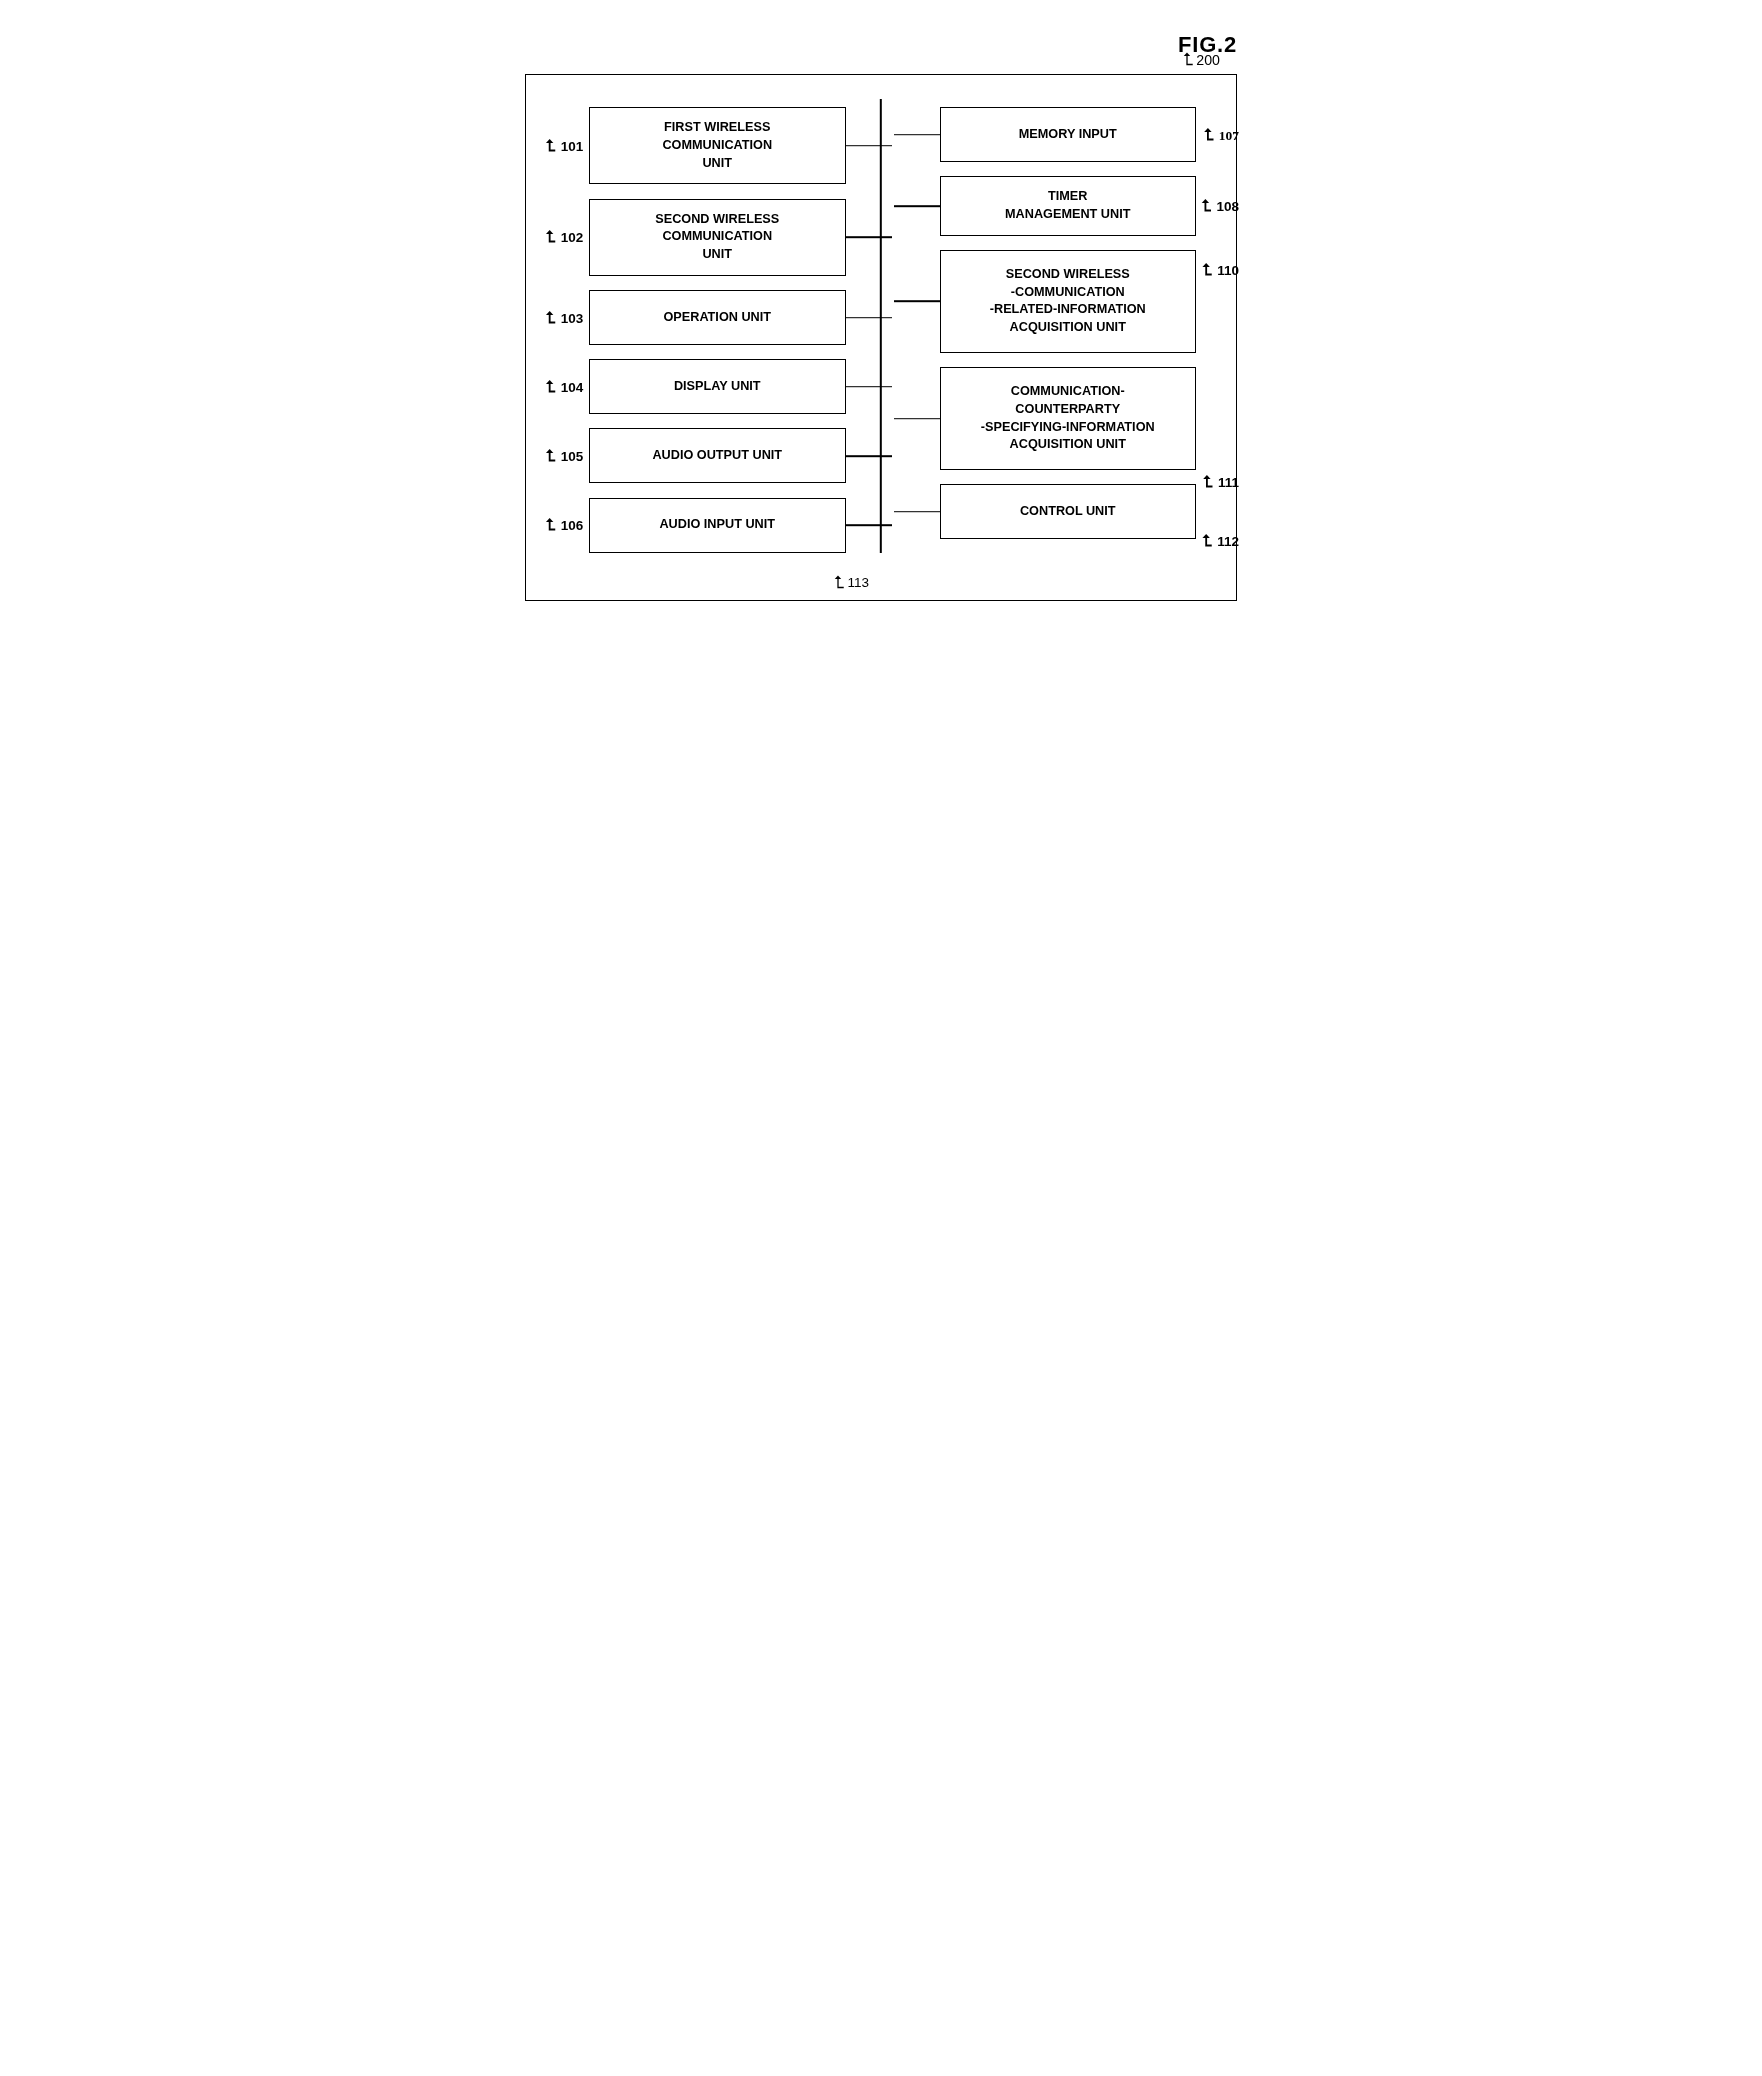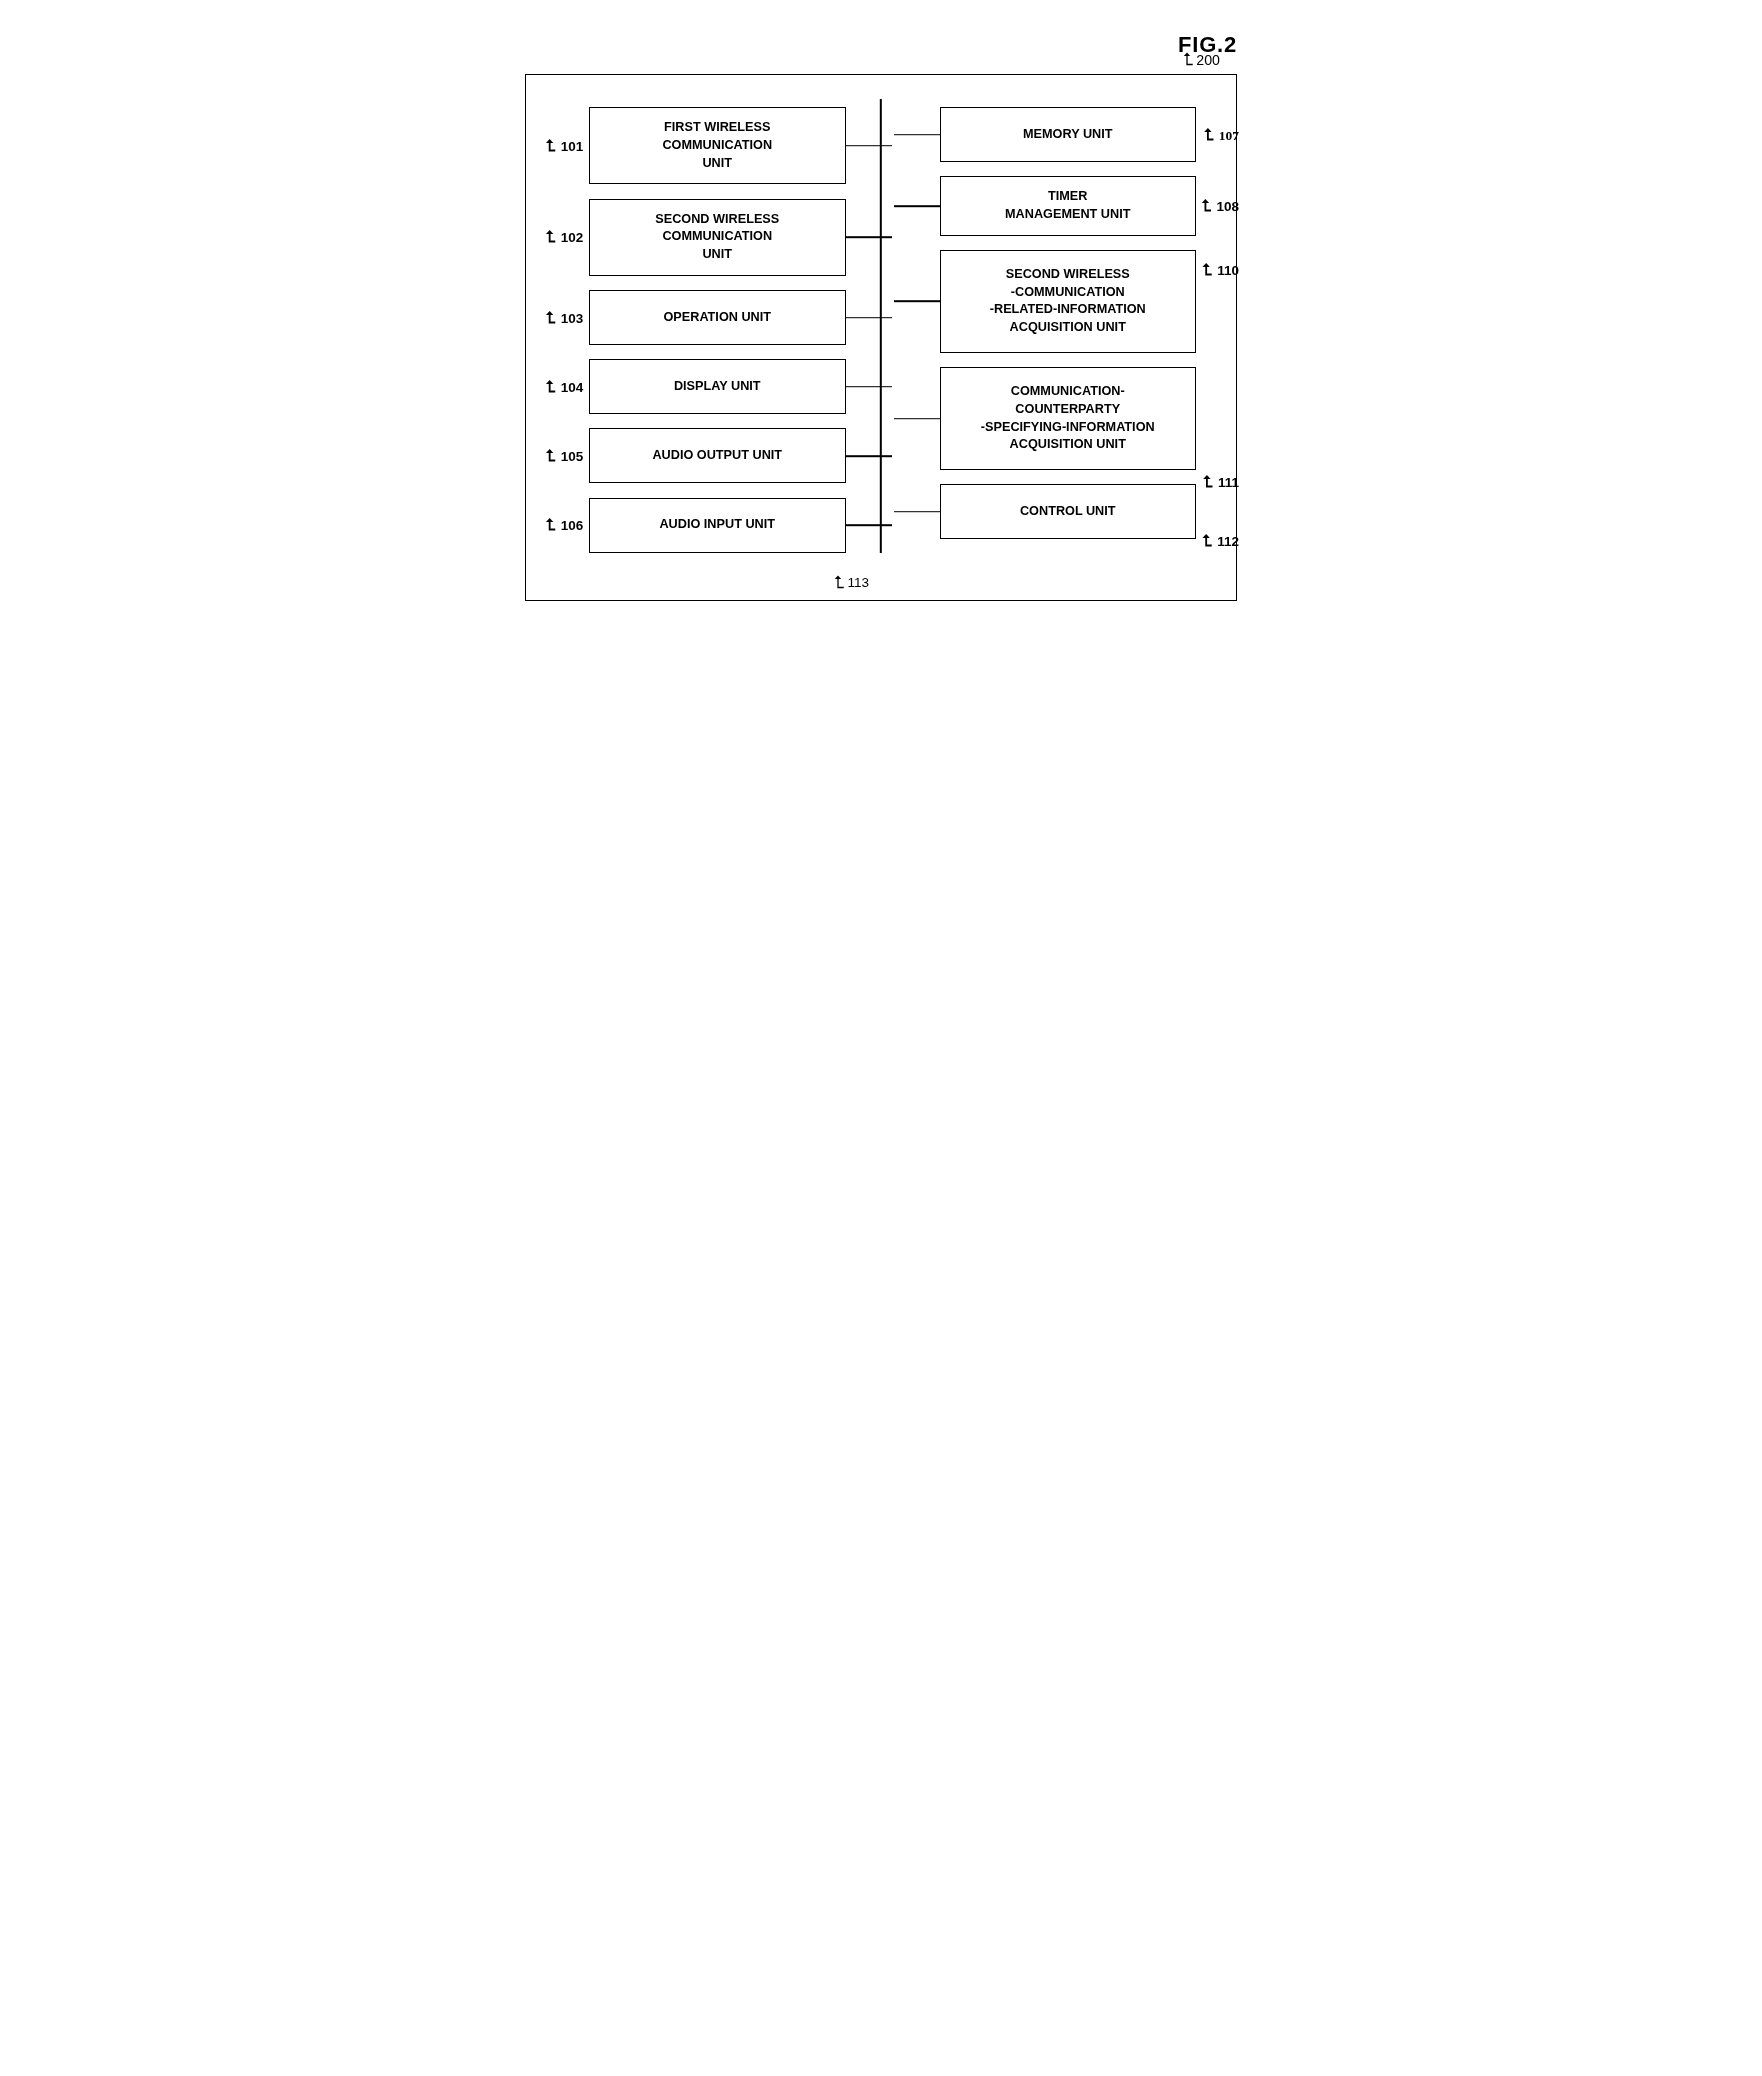--- a/index.html
+++ b/index.html
@@ -174,21 +174,21 @@
           <span>AUDIO INPUT UNIT</span>
           <div class="connector-right"></div>
         </div>
 
       </div>
 
       <div class="right-col">
 
         <div class="block">
           <div class="connector-left"></div>
-          <span>MEMORY UNIT</span>
+          <span>MEMORY INPUT</span>
           <span style="position:absolute; right:-44px; top:50%; transform:translateY(-50%); font-size:13.5px; white-space:nowrap;font-family:Liberation Serif, serif;"><span class="curly">⮤</span> 107</span>
         </div>
 
         <div class="block">
           <div class="connector-left"></div>
           <span>TIMER<br>MANAGEMENT UNIT</span>
           <span style="position:absolute; right:-44px; top:50%; transform:translateY(-50%); font-size:13.5px; white-space:nowrap;"><span class="curly">⮤</span> 108</span>
         </div>
 
 

